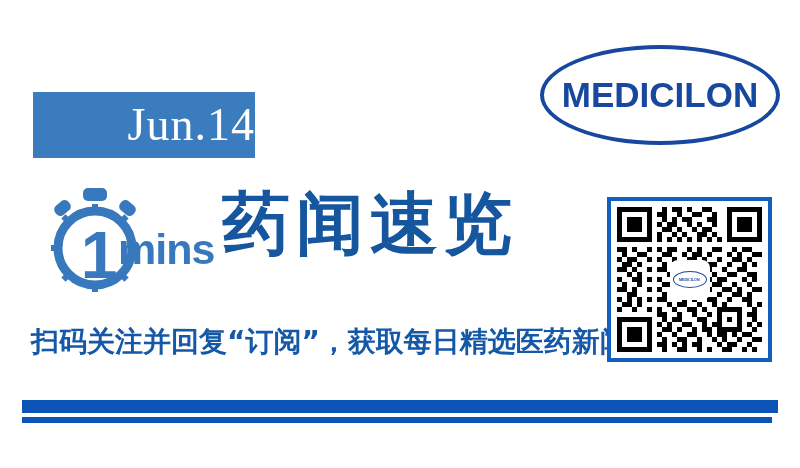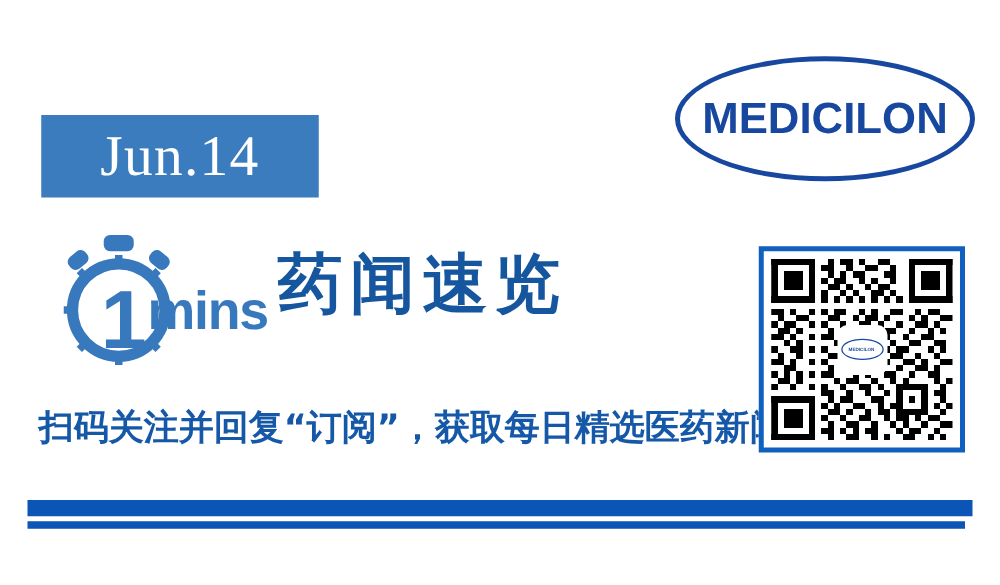--- a/index.html
+++ b/index.html
@@ -21,21 +21,21 @@
   
   .date-badge {
     position: absolute;
     left: 33px;
     top: 92px;
     width: 222px;
     height: 66px;
     background: #3a7cbd;
     display: flex;
     align-items: center;
-    justify-content: center;
+    justify-content: flex-end;
   }
   .date-badge-text {
     font-family: "Liberation Serif", "DejaVu Serif", serif;
     color: #ffffff;
     font-size: 46px;
     line-height: 1;
     letter-spacing: 1px;
     white-space: nowrap;
   }
 
@@ -92,22 +92,22 @@
     color: #3878bd;
     line-height: 1;
     letter-spacing: -1px;
     font-family: "Liberation Sans", sans-serif;
   }
 
   
   .headline {
     position: absolute;
     left: 222px;
-    top: 202px;
-    font-size: 52px;
+    top: 190px;
+    font-size: 68px;
     font-weight: bold;
     color: #15569f;
     line-height: 1;
     letter-spacing: 6px;
     white-space: nowrap;
     font-family: "DejaVu Sans", "Liberation Sans", sans-serif;
   }
 
   
   .subtitle {

